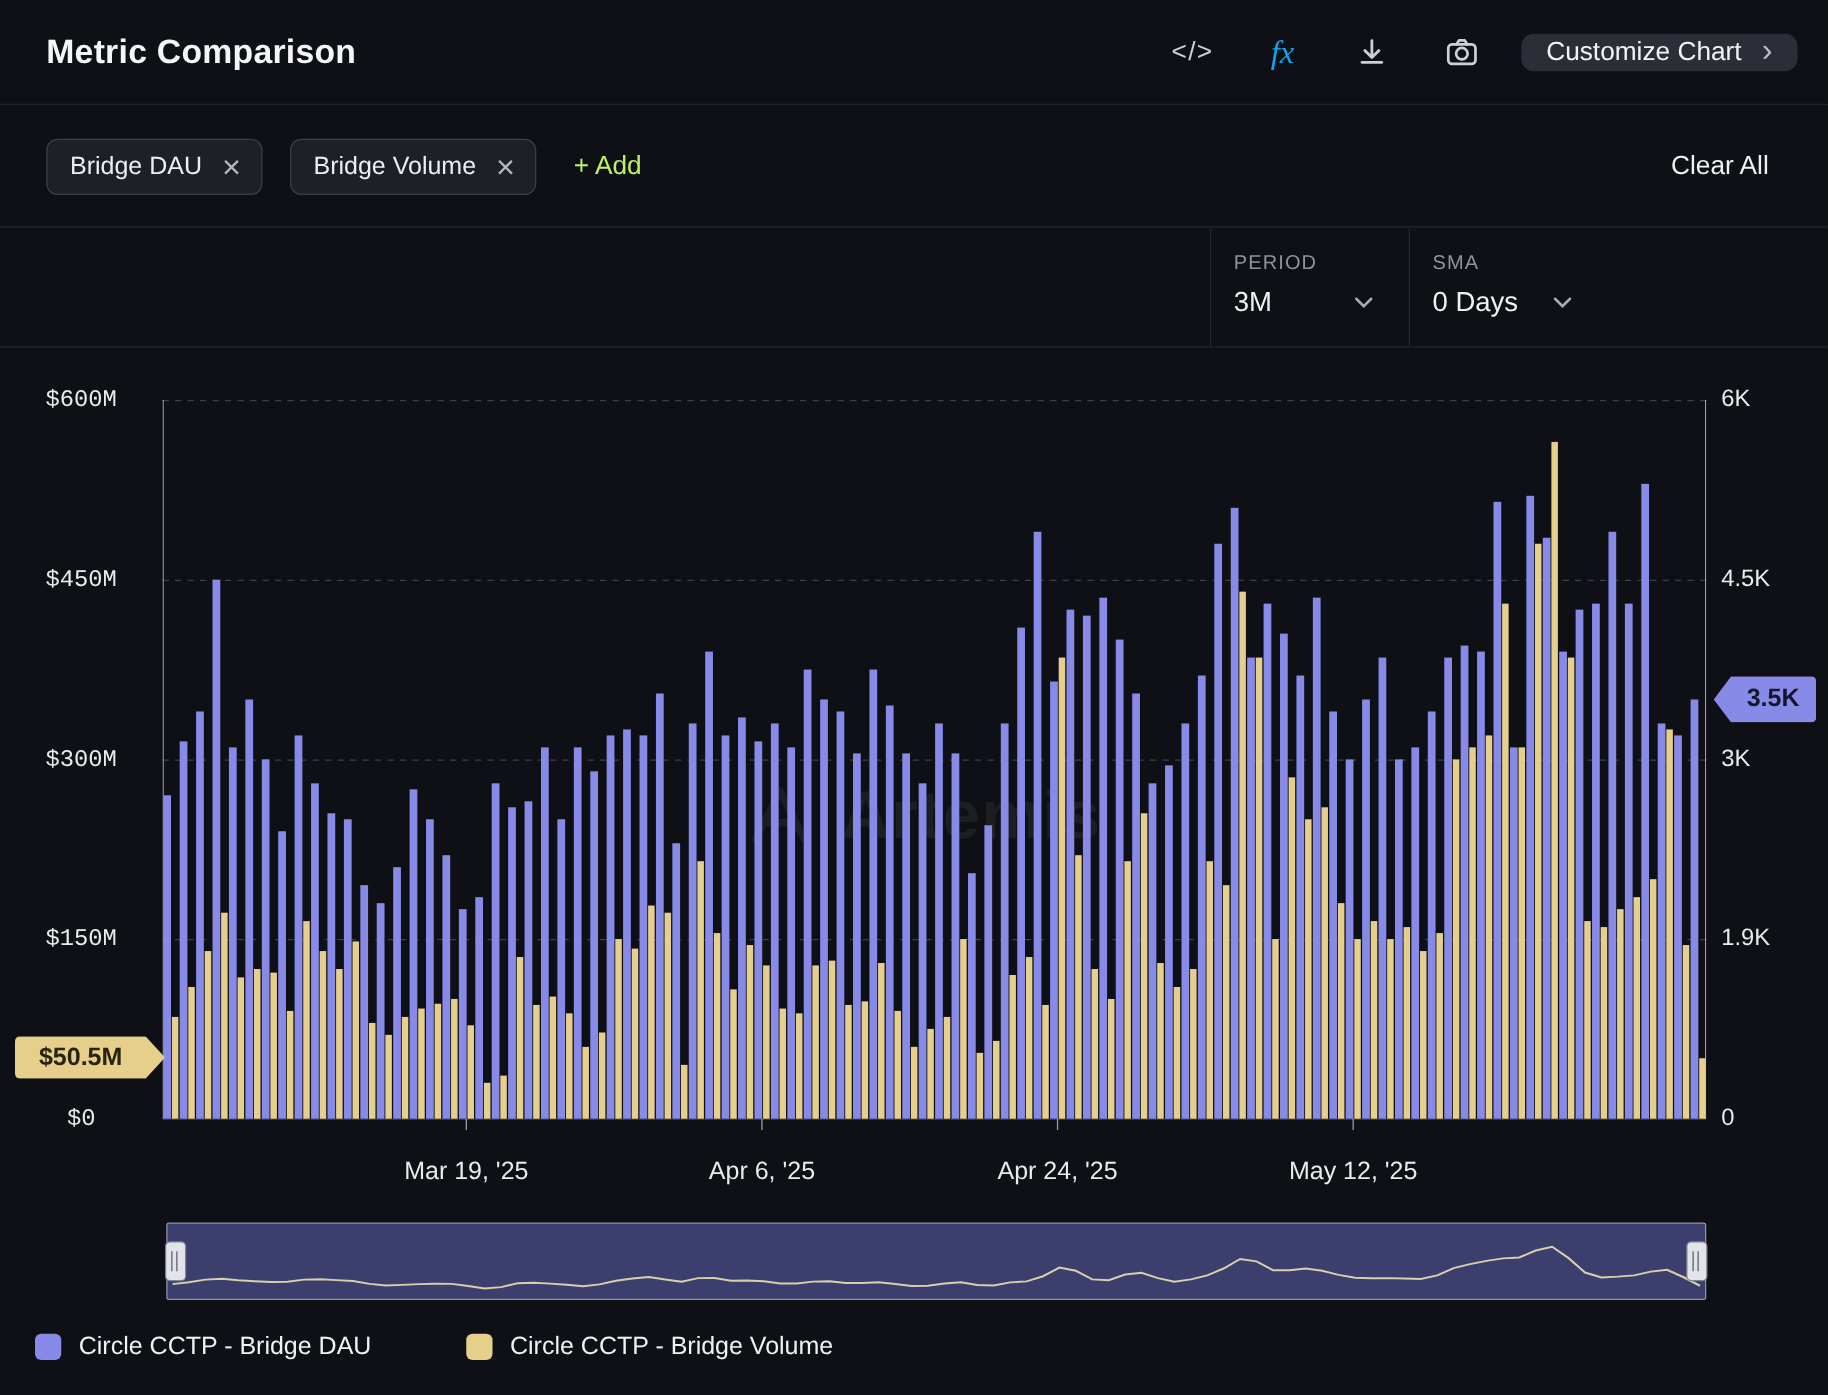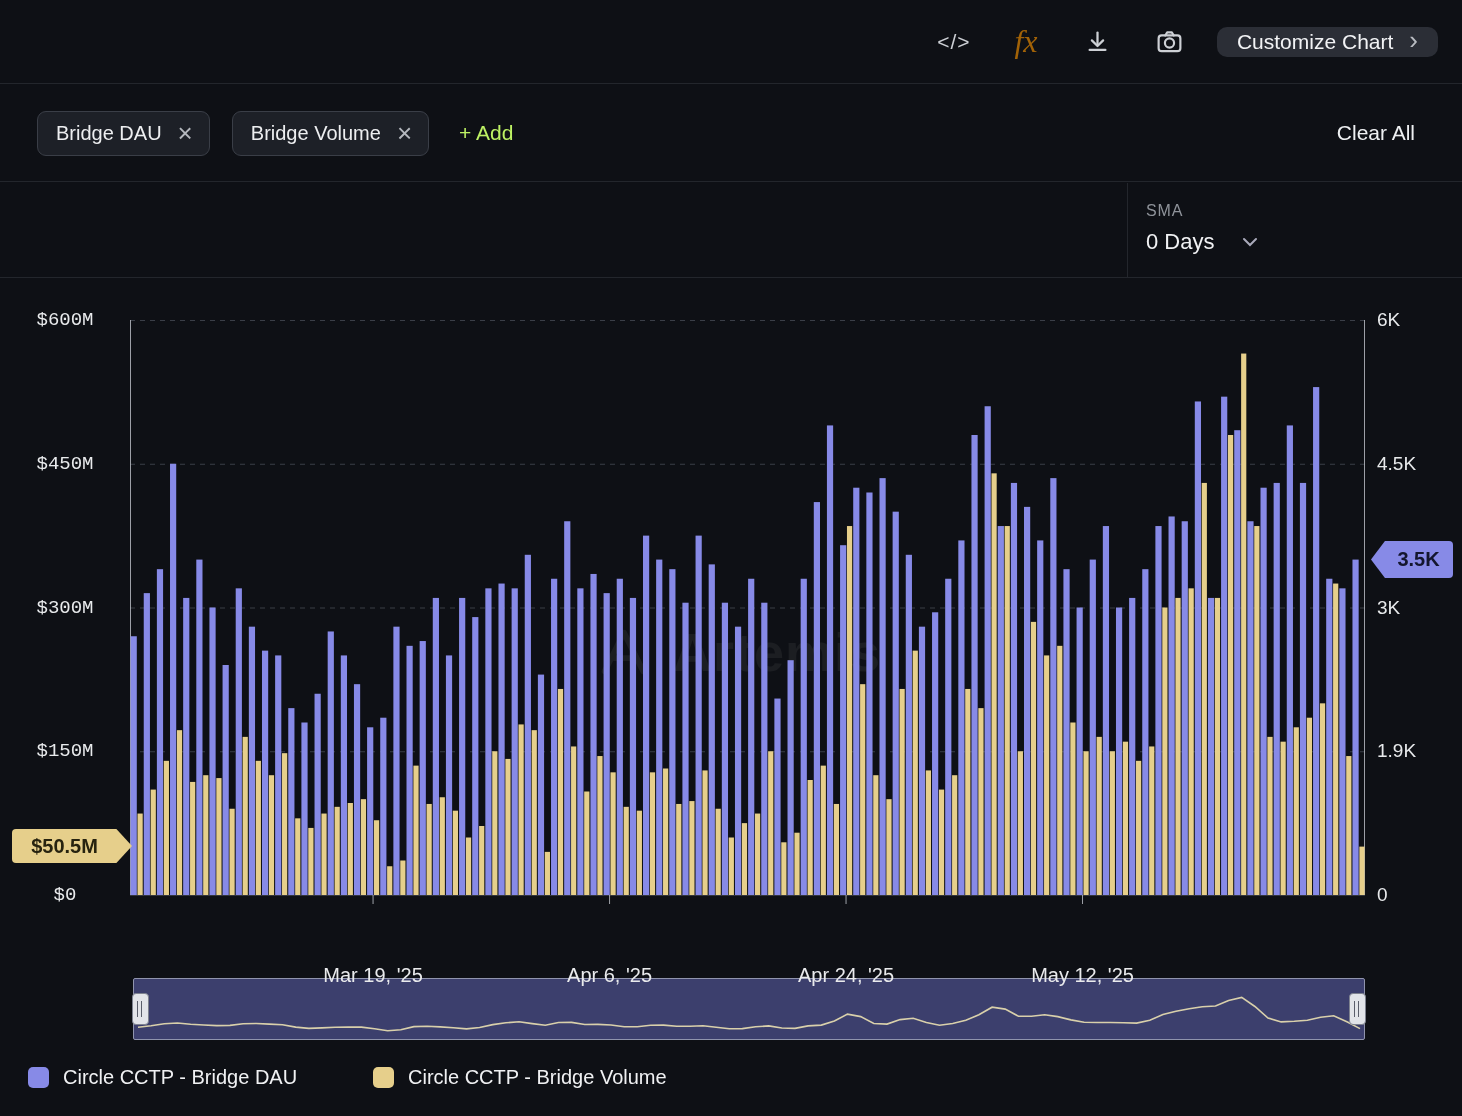--- a/index.html
+++ b/index.html
@@ -12,21 +12,21 @@
 
   
   .header { position:absolute; top:0; left:0; right:0; height:84px;
     display:flex; align-items:center; padding:0 24px 0 37px; box-sizing:border-box;
     border-bottom:1px solid #23262c; }
   .title { font-size:27px; font-weight:700; color:#f4f5f7; letter-spacing:.2px; }
   .header-actions { margin-left:auto; display:flex; align-items:center; }
   .hicon { width:38px; height:38px; display:flex; align-items:center; justify-content:center;
     color:#cdd0d5; cursor:pointer; margin-left:34px; font-size:22px; }
   .code-glyph { font-size:21px; letter-spacing:1px; color:#cdd0d5; }
-  .fx-glyph { font-family:"Liberation Serif", serif; font-style:italic; font-size:32px; color:#a16207; }
+  .fx-glyph { font-family:"Liberation Serif", serif; font-style:italic; font-size:26px; color:#0ea5e9; }
   .customize-btn { margin-left:28px; background:#2b2e36; border-radius:10px; height:30px;
     padding:0 20px; display:flex; align-items:center; gap:16px; cursor:pointer; }
   .customize-btn .lbl { font-size:21px; color:#f2f3f5; }
   .customize-btn .chev { color:#b9bcc2; font-size:26px; line-height:1; margin-top:-3px; }
 
   
   .chips-row { position:absolute; top:85px; left:0; right:0; height:97px;
     display:flex; align-items:center; padding:0 47px 0 37px; box-sizing:border-box;
     border-bottom:1px solid #23262c; }
   .chip { background:#1d2027; border:1px solid #3a3e47; border-radius:9px; height:45px;
@@ -46,21 +46,21 @@
     align-items:center; justify-content:space-between; }
   .chev-svg { flex:0 0 auto; }
 
   
   #chart-layer { position:absolute; inset:0; pointer-events:none; }
   #chart-layer * { pointer-events:auto; }
   #bars-svg { position:absolute; left:130px; top:320px; }
   .y-label { position:absolute; font-size:19px; color:#e8eaec; transform:translateY(-50%); }
   .y-left { left:18px; width:94px; text-align:center;font-family:Liberation Mono, monospace; }
   .y-right { left:1377px; text-align:center; }
-  .x-label { position:absolute; top:964px; transform:translateX(-50%); font-size:20px; color:#e9eaec; white-space:nowrap; }
+  .x-label { position:absolute; top:926px; transform:translateX(-50%); font-size:20px; color:#e9eaec; white-space:nowrap; }
 
   .watermark { position:absolute; left:738px; top:652px; transform:translate(-50%,-50%);
     display:flex; align-items:center; gap:20px; opacity:.055; }
   .watermark span { font-size:54px; font-weight:700; color:#ffffff; letter-spacing:1px; }
 
   .badge { position:absolute; font-weight:700; font-size:20px; text-align:center; box-sizing:border-box; }
   .badge-left { left:12px; top:829px; width:120px; height:34px; line-height:35px;
     color:#27230f; padding-right:15px; border-radius:4px;
     clip-path:polygon(0 0, 87% 0, 100% 50%, 87% 100%, 0 100%); }
   .badge-right { left:1371px; top:541px; width:82px; height:37px; line-height:37px;
@@ -80,20 +80,21 @@
   
   .legend-item { position:absolute; top:1066px; display:flex; align-items:center; gap:14px;
     font-size:20px; color:#f0f1f3; cursor:pointer; }
   .legend-item.first { left:28px; } .legend-item.second { left:373px; }
   .swatch { width:21px; height:21px; border-radius:5px; }
 </style>
 </head>
 <body>
 
 <div class="header">
+  <div class="title">Metric Comparison</div>
   <div class="header-actions">
     <div class="hicon">
       <span class="code-glyph">&lt;/&gt;</span>
     </div>
     <div class="hicon">
       <span class="fx-glyph">fx</span>
     </div>
     <div class="hicon">
       <svg width="27" height="27" viewBox="0 0 24 24" fill="none" stroke="#cdd0d5" stroke-width="2" stroke-linecap="round" stroke-linejoin="round">
           <path d="M12 4v11"></path>
@@ -122,20 +123,29 @@
   </div>
   <div class="chip">
     <span>Bridge Volume</span>
     <span class="x">×</span>
   </div>
   <div class="add">+ Add</div>
   <div class="clear-all">Clear All</div>
 </div>
 
 <div class="controls-row">
+  <div class="control" style="left:968px; width:159px;">
+    <div class="ctl-label">PERIOD</div>
+    <div class="ctl-value" style="padding-right:28px;">
+      <span>3M</span>
+      <svg class="chev-svg" width="16" height="10" viewBox="0 0 16 10" fill="none" stroke="#aab" stroke-width="2" stroke-linecap="round">
+          <path d="M2 2l6 6 6-6"></path>
+        </svg>
+    </div>
+  </div>
   <div class="control" style="left:1127px; width:157px;">
     <div class="ctl-label">SMA</div>
     <div class="ctl-value" style="padding-right:26px;">
       <span>0 Days</span>
       <svg class="chev-svg" width="16" height="10" viewBox="0 0 16 10" fill="none" stroke="#aab" stroke-width="2" stroke-linecap="round">
           <path d="M2 2l6 6 6-6"></path>
         </svg>
     </div>
   </div>
 </div>

